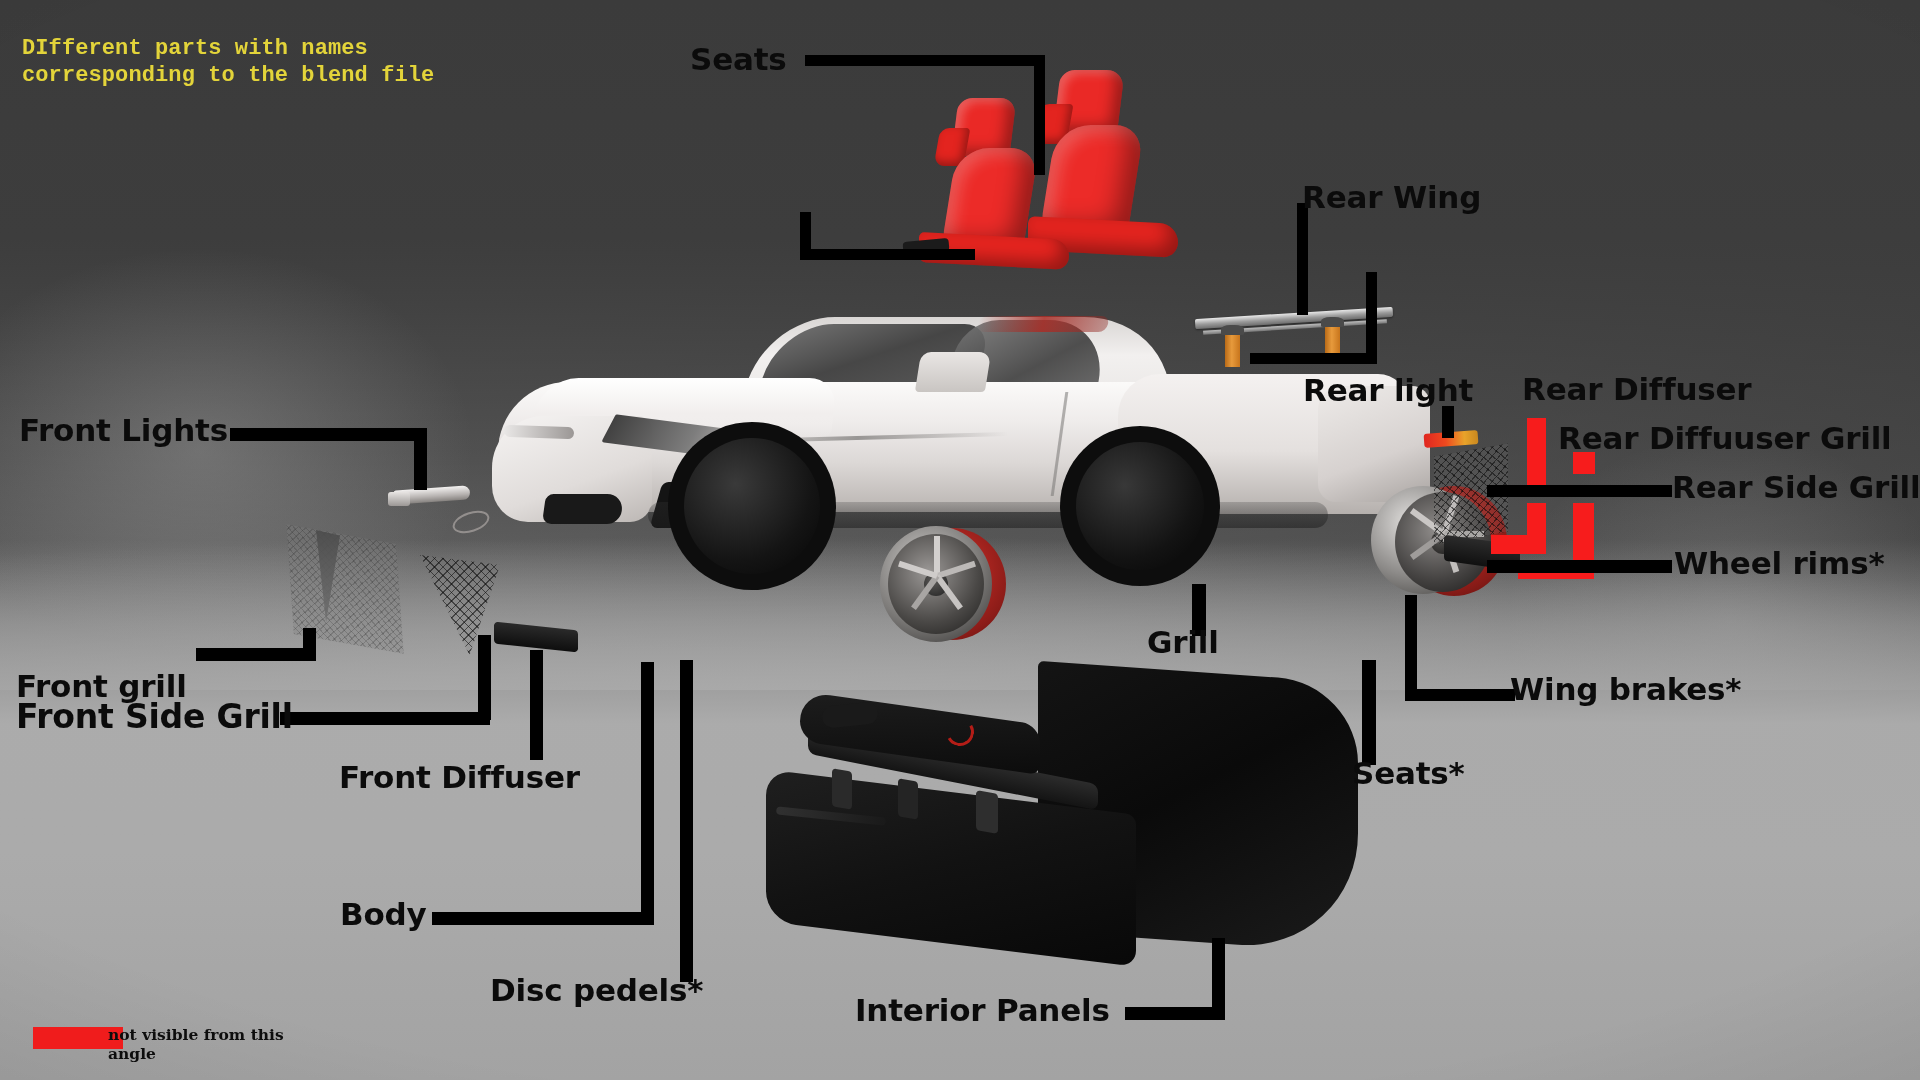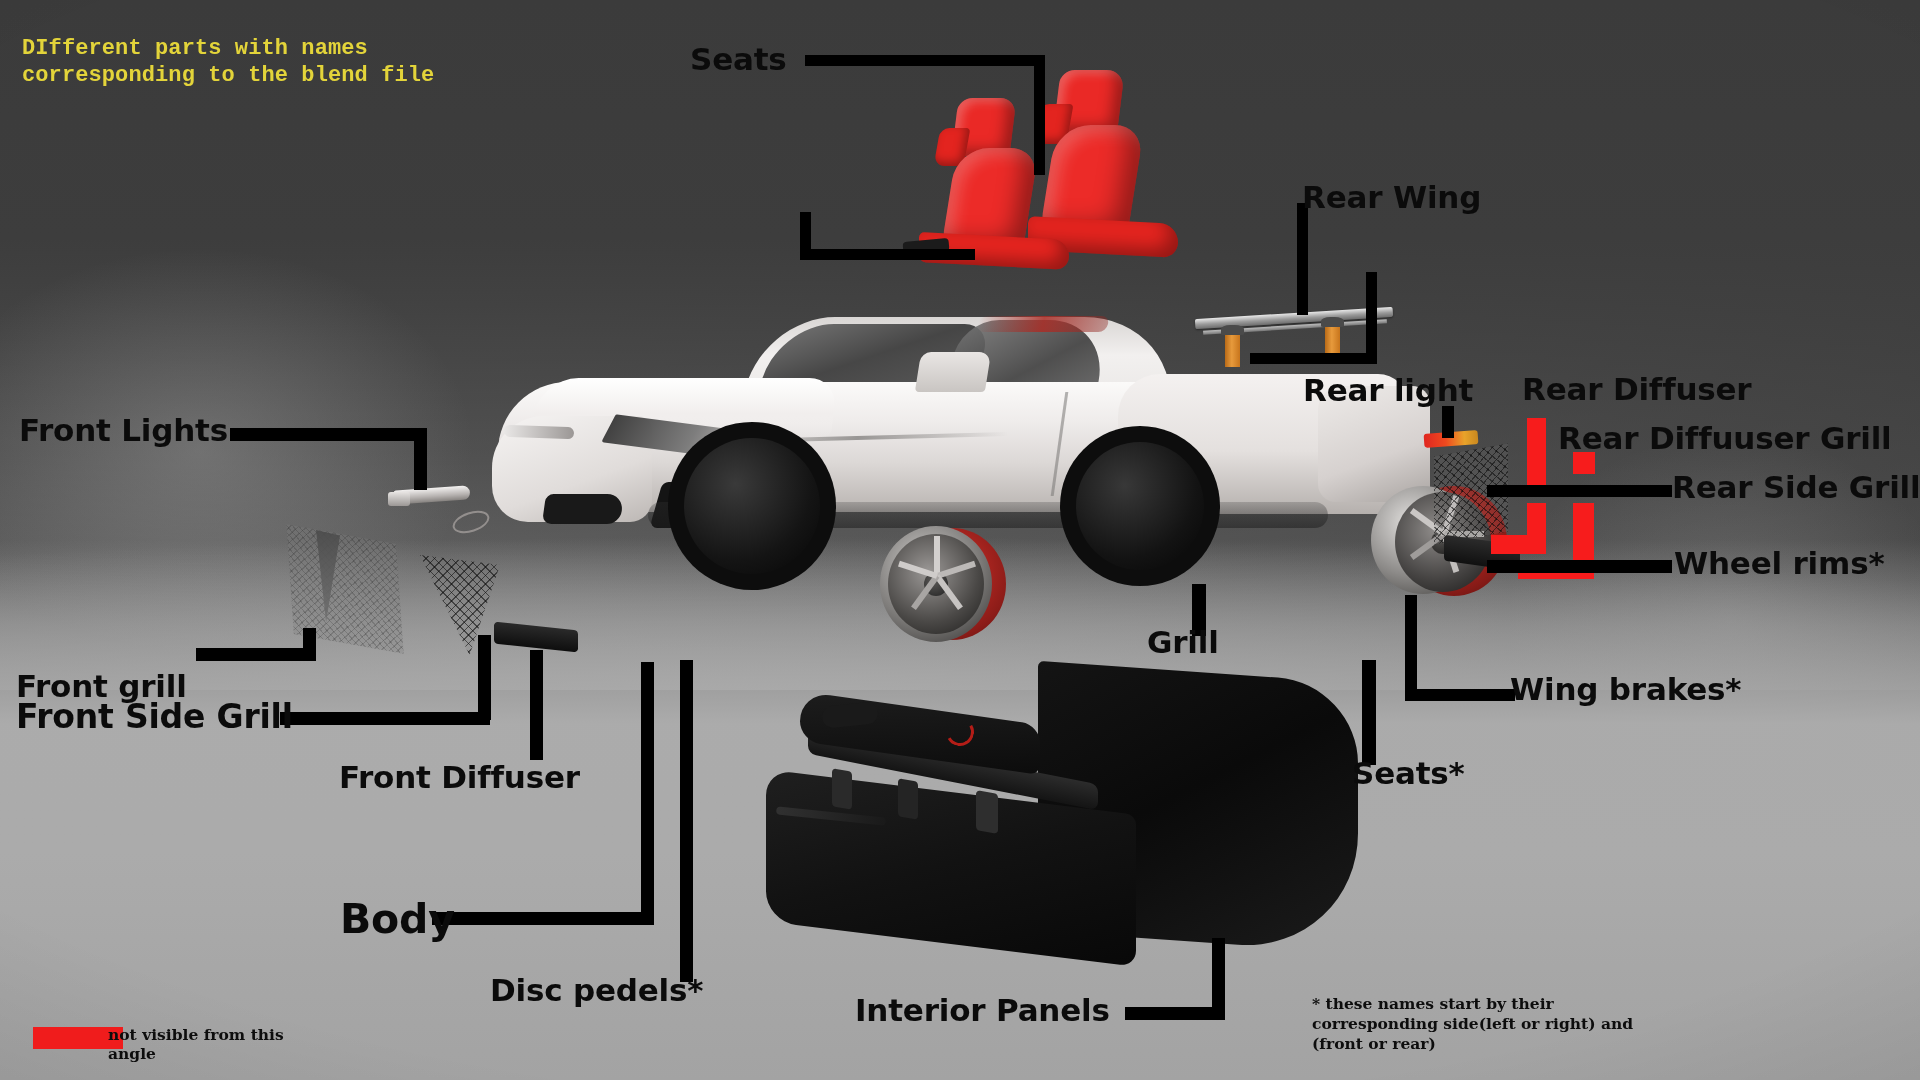--- a/index.html
+++ b/index.html
@@ -370,31 +370,28 @@
   <div class="lbl" style="left:1510px;top:674px;font-size:31px;">Wing brakes*</div>
 
   <div class="lbl" style="left:1352px;top:758px;font-size:31px;">Seats*</div>
 
   <div class="lbl" style="left:1147px;top:627px;font-size:31px;">Grill</div>
 
   <div class="lbl" style="left:855px;top:995px;font-size:31px;">Interior Panels</div>
 
   <div class="lbl" style="left:490px;top:975px;font-size:31px;">Disc pedels*</div>
 
-  <div class="lbl" style="left:340px;top:899px;font-size:41px;">Body</div>
+  <div class="lbl" style="left:340px;top:899px;font-size:31px;">Body</div>
 
   <div class="lbl" style="left:339px;top:762px;font-size:31px;">Front Diffuser</div>
 
   <div class="lbl" style="left:16px;top:700px;font-size:33px;">Front Side Grill</div>
 
   <div class="lbl" style="left:16px;top:636px;font-size:31px;margin-top:35px;">Front grill</div>
 
   <div class="lbl" style="left:19px;top:415px;font-size:31px;">Front Lights</div>
 
   <div class="swatch" style="left:33px;top:1027px;width:90px;height:22px;"></div>
   <div class="legend-text" style="left:108px;top:1025px;">not visible from this
 angle</div>
 
-  <div class="foot" style="left:1312px;top:994px;">* these names start by their
-corresponding side(left or right) and
-(front or rear)</div>
 
 </div>
 
 </body></html>

